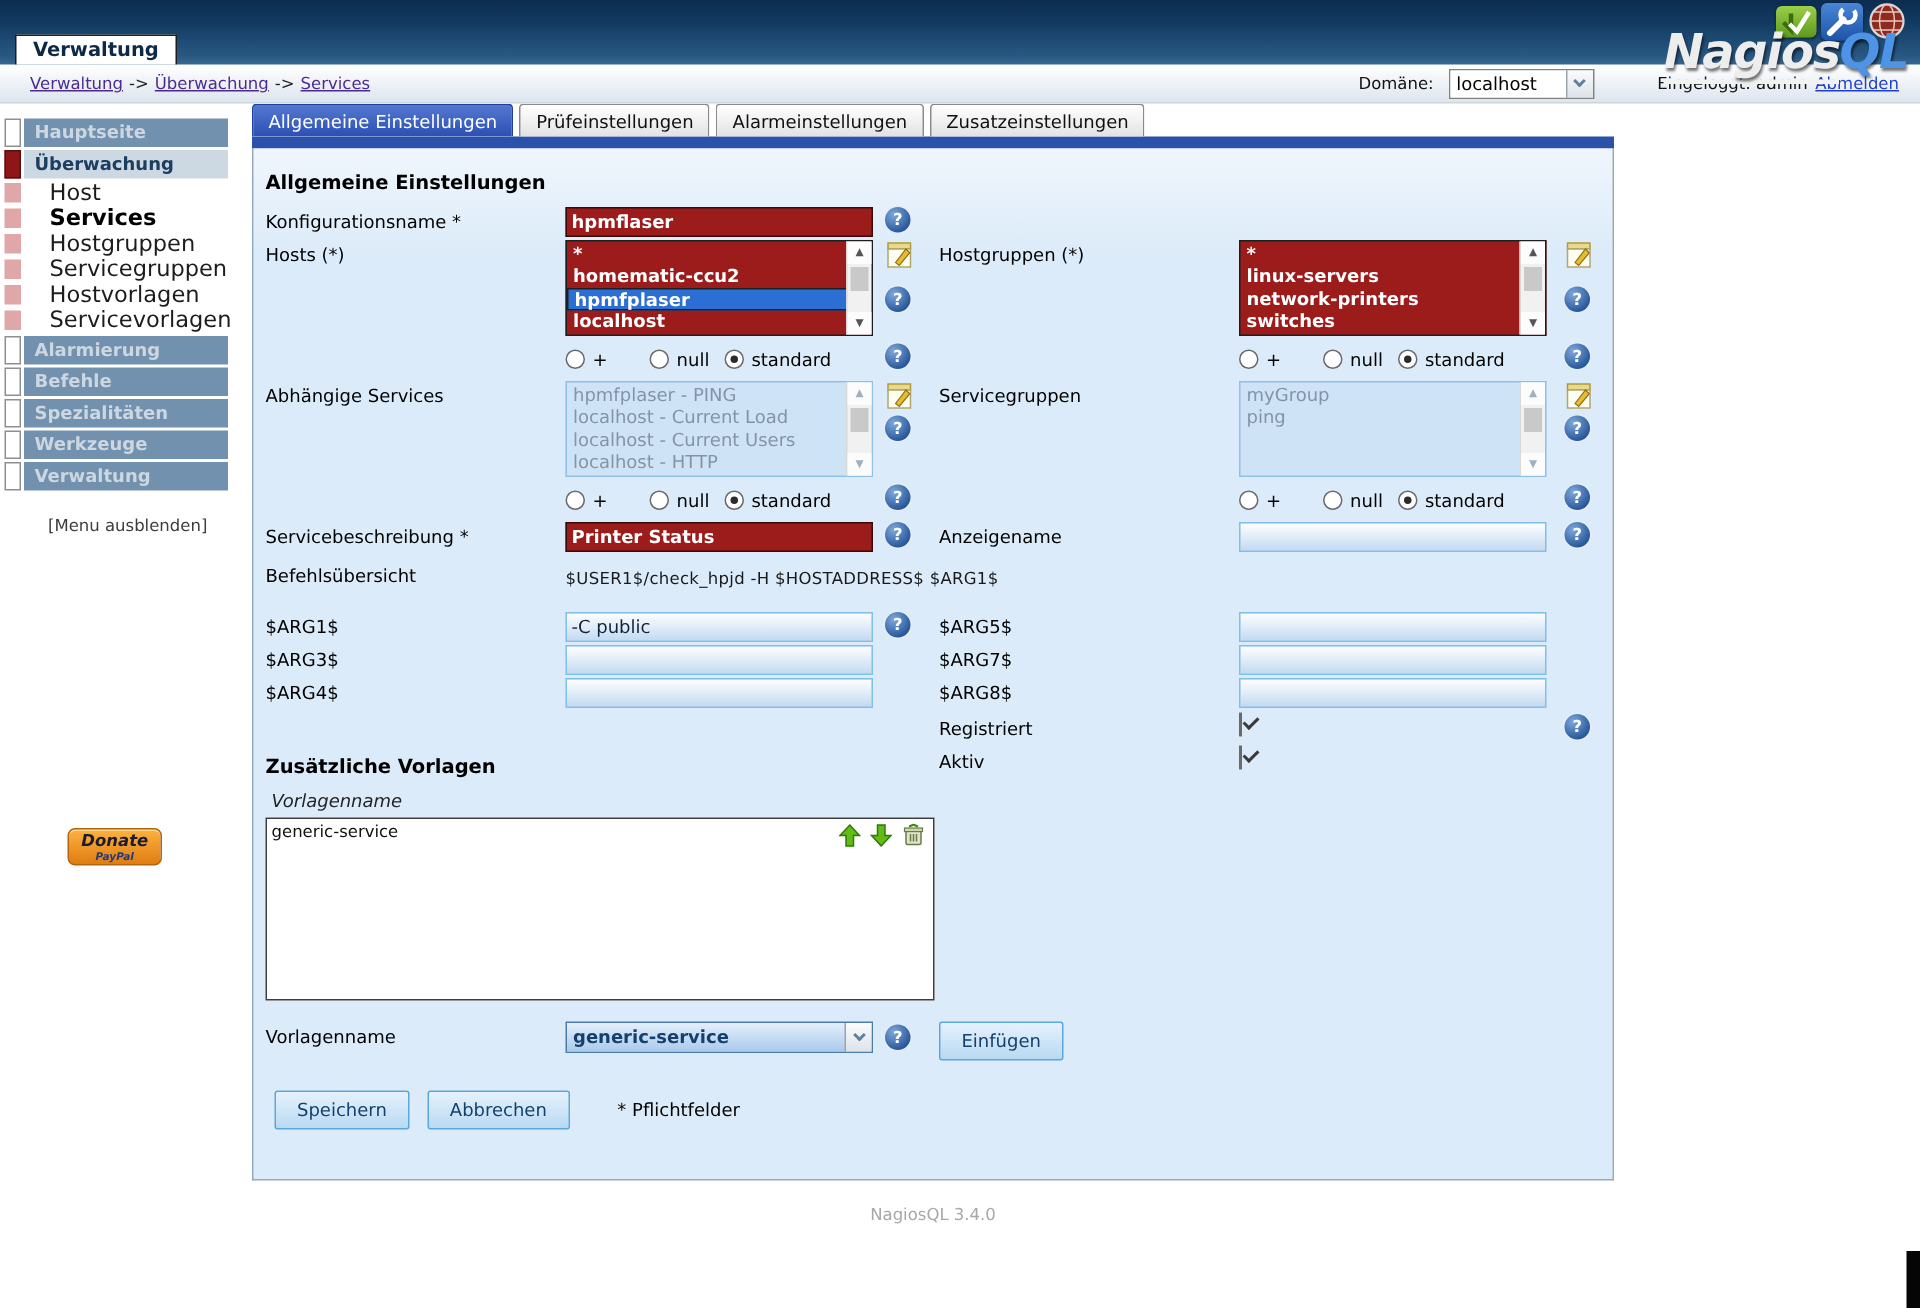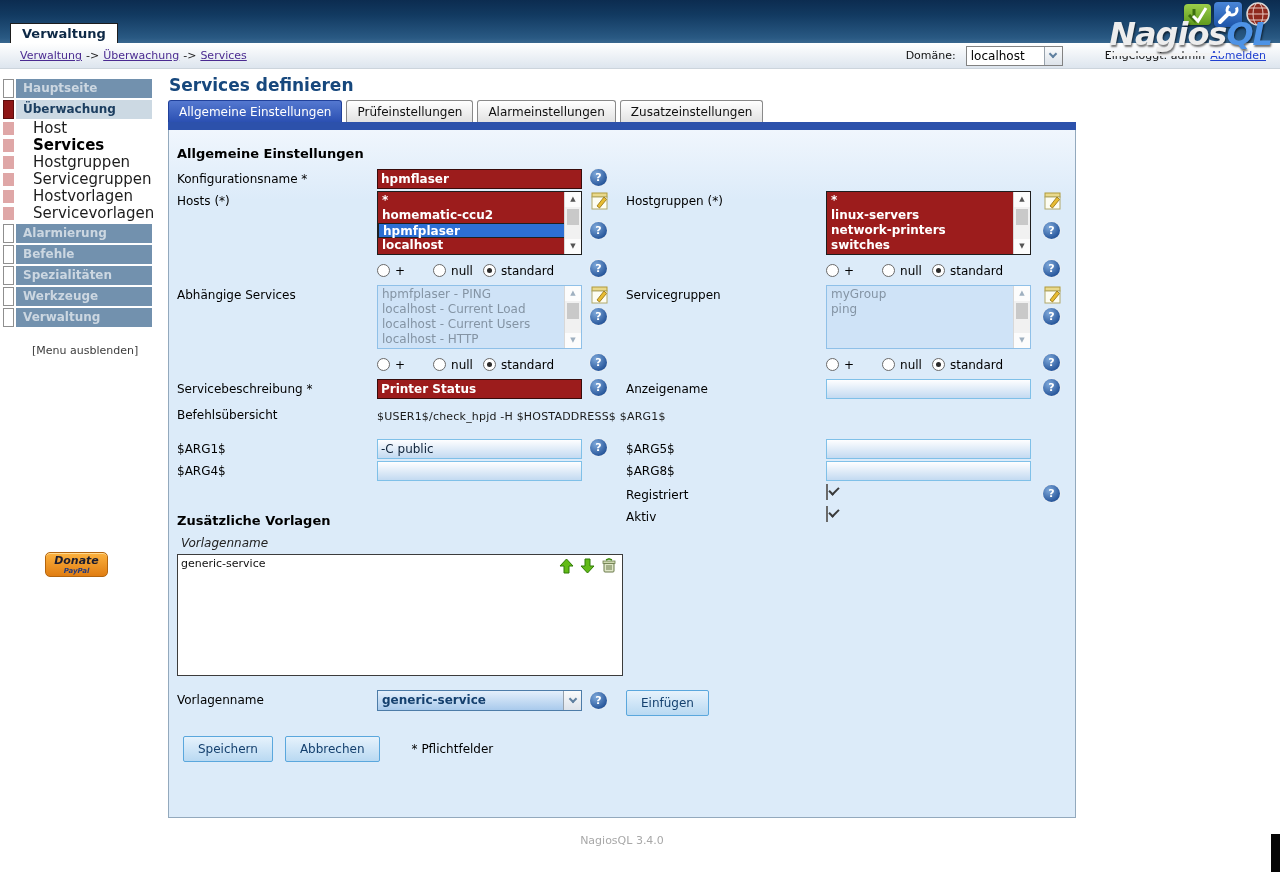--- a/index.html
+++ b/index.html
@@ -226,21 +226,20 @@
         <span class="bar">Verwaltung</span>
       </div>
     <div class="hidemenu">[Menu ausblenden]</div>
     <div class="donate">
       <div class="d1">Donate</div>
       <div class="d2">PayPal</div>
     </div>
   </div>
 
   <div class="content">
-    <div class="ptitle">Services definieren</div>
     <div class="tabs">
       <div class="tab active">Allgemeine Einstellungen</div>
       <div class="tab">Prüfeinstellungen</div>
       <div class="tab">Alarmeinstellungen</div>
       <div class="tab">Zusatzeinstellungen</div>
     </div>
     <div class="bluebar"></div>
 
     <div class="formbox">
       <div class="section-h">Allgemeine Einstellungen</div>
@@ -430,20 +429,28 @@
 
       <div class="row gaptop">
         <div class="c1 lbl">$ARG1$</div>
         <div class="c2"><input class="inp" value="-C public" style=""></div>
         <div class="c3"><span class="help"></span></div>
         <div class="c4 lbl">$ARG5$</div>
         <div class="c5"><input class="inp" value="" style=""></div>
         <div class="c6"></div>
       </div>
       <div class="row mt2">
+        <div class="c1 lbl">$ARG3$</div>
+        <div class="c2"><input class="inp" value="" style=""></div>
+        <div class="c3"></div>
+        <div class="c4 lbl">$ARG7$</div>
+        <div class="c5"><input class="inp" value="" style=""></div>
+        <div class="c6"></div>
+      </div>
+      <div class="row mt2">
         <div class="c1 lbl">$ARG4$</div>
         <div class="c2"><input class="inp" value="" style=""></div>
         <div class="c3"></div>
         <div class="c4 lbl">$ARG8$</div>
         <div class="c5"><input class="inp" value="" style=""></div>
         <div class="c6"></div>
       </div>
 
       <div class="row mt4">
         <div class="c1"></div>

